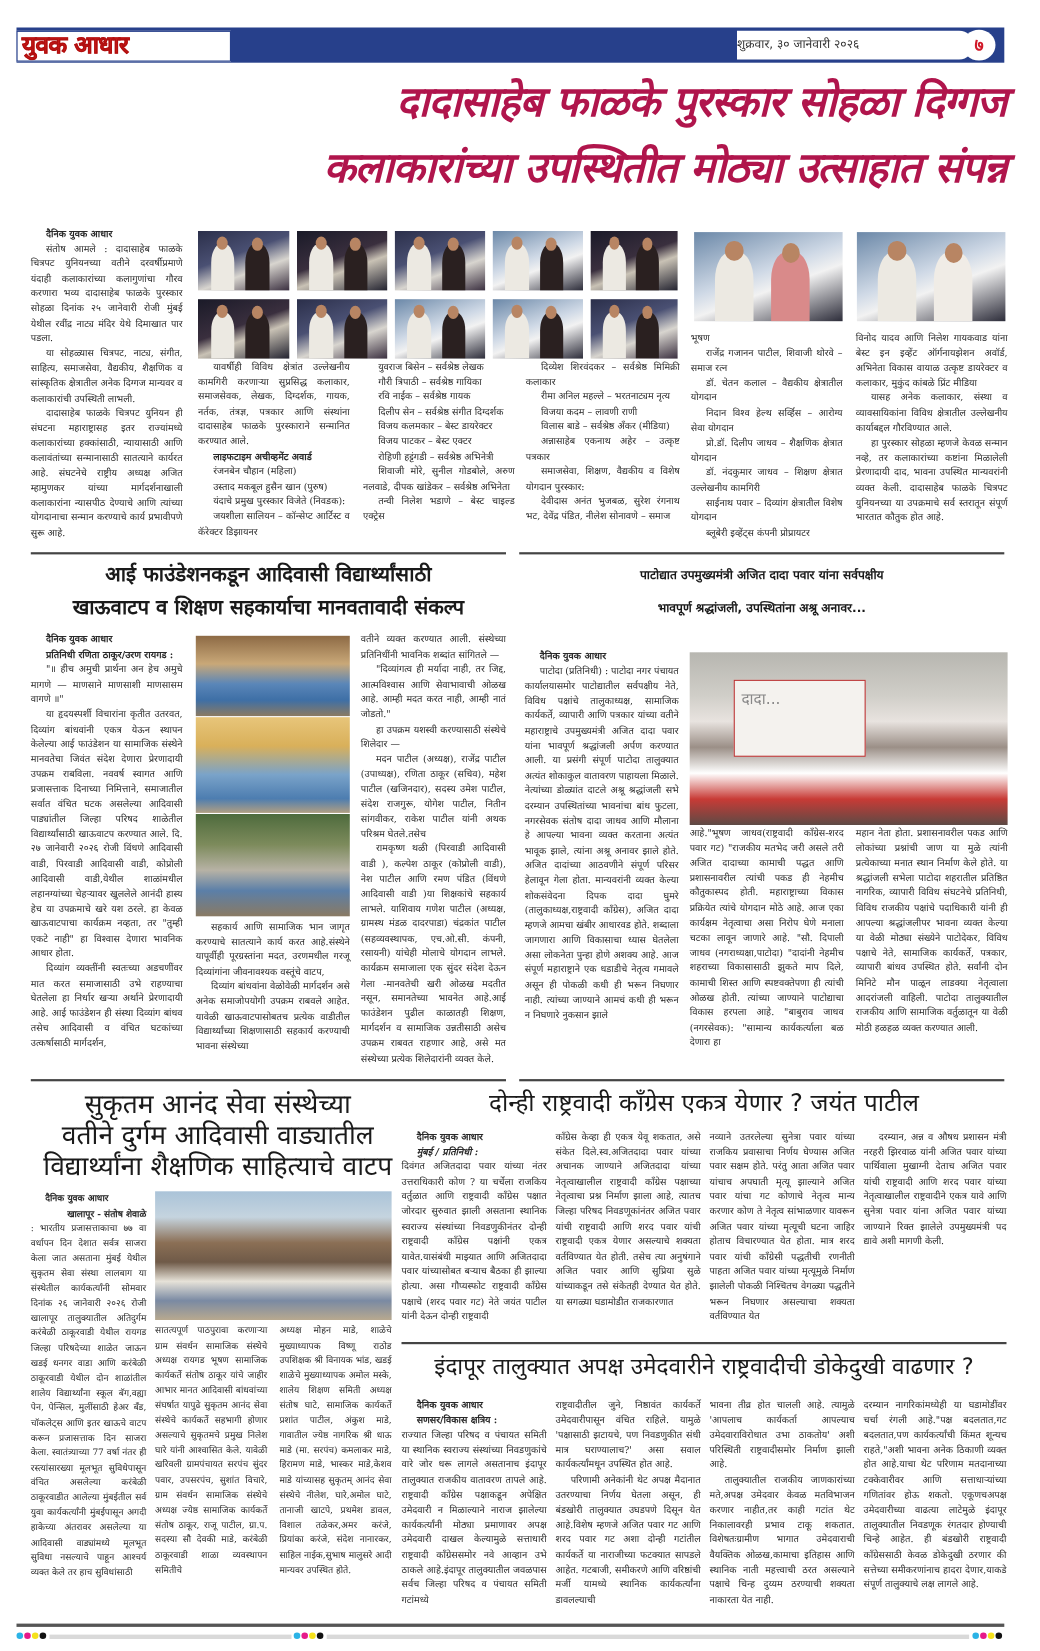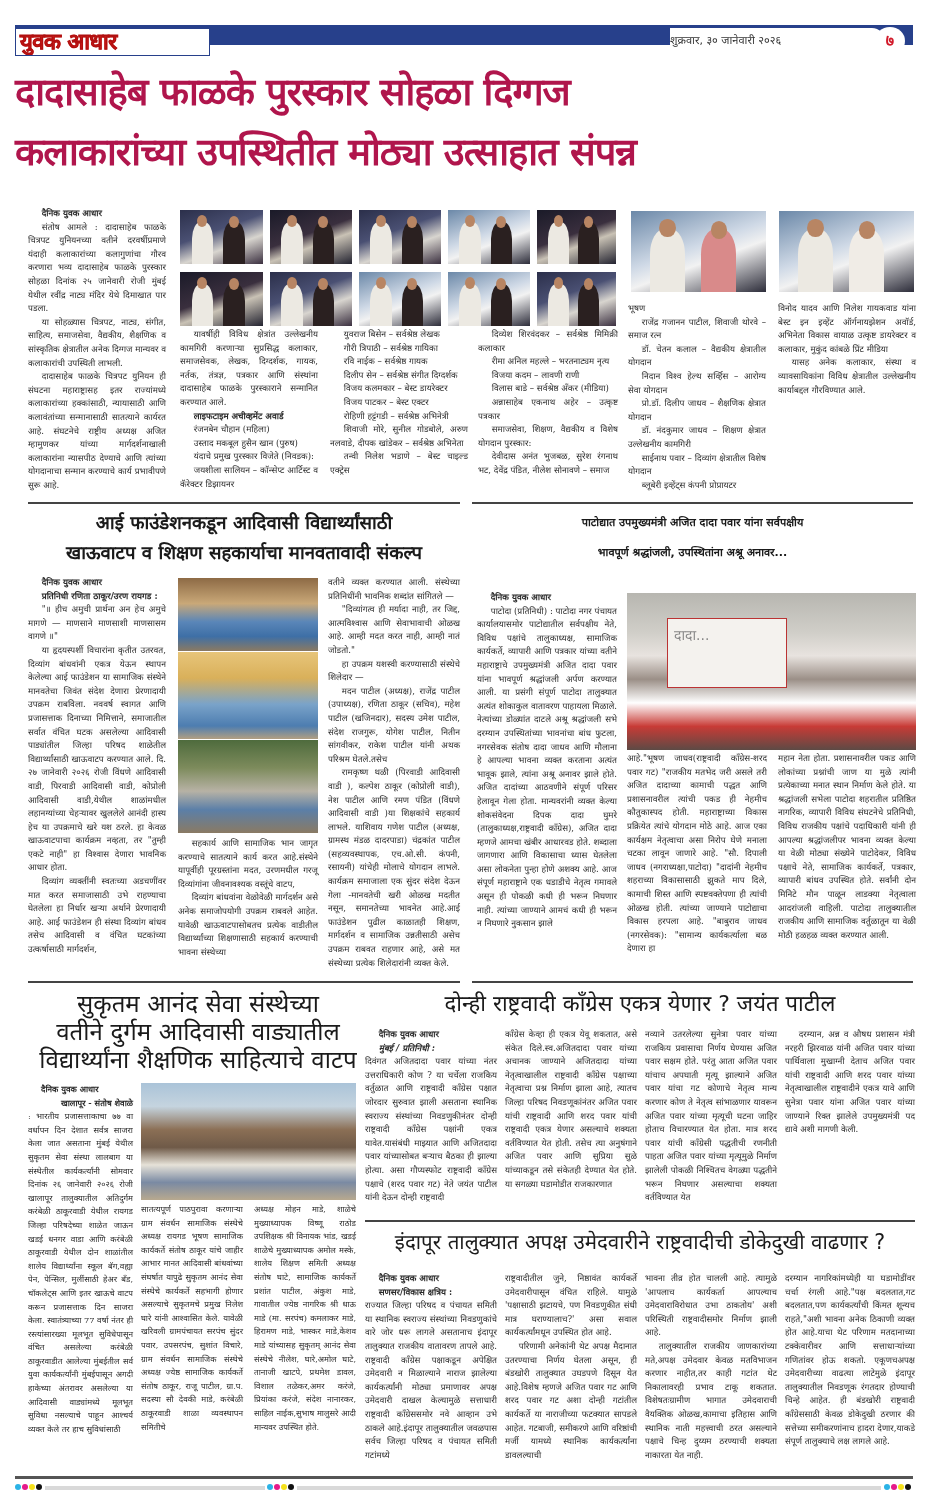--- a/index.html
+++ b/index.html
@@ -1,25 +1,25 @@
 <!DOCTYPE html>
 <html><head>
 <meta charset="utf-8">
 <style>
   * { box-sizing: border-box; margin: 0; padding: 0; }
   html, body { width: 945px; height: 1501px; background: #ffffff; overflow: hidden; }
   body { font-family: "DejaVu Serif", serif; color: #222; position: relative; }
 
-  .masthead { position: absolute; left: 15px; top: 25px; width: 898px; height: 20px; background: #27408b; }
+  .masthead { position: absolute; left: 15px; top: 25px; width: 898px; height: 32px; background: #27408b; }
   .logo-box { position: absolute; left: 0; top: 3px; width: 195px; height: 28px; background: #fff; border: 1px solid #27408b; overflow: hidden; }
   .logo-text { font-family: "DejaVu Sans", sans-serif; font-weight: bold; font-size: 22px; color: #e3201b; line-height: 26px; padding-left: 4px; letter-spacing: -0.5px; -webkit-text-stroke: 0.6px #b01010; }
   .date-box { position: absolute; right: 28px; top: 3px; width: 215px; height: 26px; background: #fff; border-radius: 0 14px 14px 0; font-family: "DejaVu Sans", sans-serif; font-size: 11px; color: #333; line-height: 26px; }
   .page-num { position: absolute; right: 8px; top: 2px; width: 30px; height: 28px; background: #fff; border-radius: 50%; color: #d11a2a; font-family: "DejaVu Sans", sans-serif; font-weight: bold; font-size: 16px; text-align: center; line-height: 28px; }
 
-  .main-head { position: absolute; left: 15px; top: 62px; width: 900px; text-align: left; font-family: "DejaVu Sans", sans-serif; font-weight: bold; color: #b0154c; font-size: 38px; line-height: 60px; letter-spacing: -1px; }
+  .main-head { position: absolute; left: 15px; top: 62px; width: 900px; text-align: right; font-family: "DejaVu Sans", sans-serif; font-weight: bold; color: #b0154c; font-size: 38px; line-height: 60px; letter-spacing: -1px; font-style: italic; }
 
   .col { position: absolute; font-size: 8.6px; line-height: 13.6px; text-align: justify; color: #2a2a2a; }
   .col p { text-indent: 1.6em; }
   .col .dateline { font-weight: bold; text-indent: 1.6em; }
   .col .byline { font-weight: bold; }
   .col .sub { font-weight: bold; text-indent: 1.6em; }
 
   .photo { position: absolute; overflow: hidden; }
   .photo.award { background: linear-gradient(160deg,#2b2f4a 0%,#4a5073 40%,#d8d5cf 65%,#3b3040 100%); }
   .photo.award.light { background: linear-gradient(160deg,#6b88a8 0%,#cfd9e6 45%,#f2f2f2 60%,#2d2d3a 100%); }
@@ -181,20 +181,21 @@
   <p>निदान विश्व हेल्थ सर्व्हिस – आरोग्य सेवा योगदान</p>
   <p>प्रो.डॉ. दिलीप जाधव – शैक्षणिक क्षेत्रात योगदान</p>
   <p>डॉ. नंदकुमार जाधव – शिक्षण क्षेत्रात उल्लेखनीय कामगिरी</p>
   <p>साईनाथ पवार – दिव्यांग क्षेत्रातील विशेष योगदान</p>
   <p>ब्लूबेरी इव्हेंट्स कंपनी प्रोप्रायटर</p>
 </div>
 
 <div class="col" style="left:778px; top:302px; width:138px;">
   <div>विनोद यादव आणि निलेश गायकवाड यांना बेस्ट इन इव्हेंट ऑर्गनायझेशन अवॉर्ड, अभिनेता विकास वायाळ उत्कृष्ट डायरेक्टर व कलाकार, मुकुंद कांबळे प्रिंट मीडिया</div>
   <p>यासह अनेक कलाकार, संस्था व व्यावसायिकांना विविध क्षेत्रातील उल्लेखनीय कार्याबद्दल गौरविण्यात आले.</p>
+  <p>हा पुरस्कार सोहळा म्हणजे केवळ सन्मान नव्हे, तर कलाकारांच्या कष्टांना मिळालेली प्रेरणादायी दाद, भावना उपस्थित मान्यवरांनी व्यक्त केली. दादासाहेब फाळके चित्रपट युनियनच्या या उपक्रमाचे सर्व स्तरातून संपूर्ण भारतात कौतुक होत आहे.</p>
 </div>
 
 <div class="rule" style="left:28px; top:502px; width:432px;"></div>
 <div class="rule" style="left:472px; top:502px; width:441px;"></div>
 
 <div class="sec-head" style="left:28px; top:508px; width:432px; font-size:18.5px; line-height:30px;">
   <div>आई फाउंडेशनकडून आदिवासी विद्यार्थ्यांसाठी</div>
   <div>खाऊवाटप व शिक्षण सहकार्याचा मानवतावादी संकल्प</div>
 </div>
 

